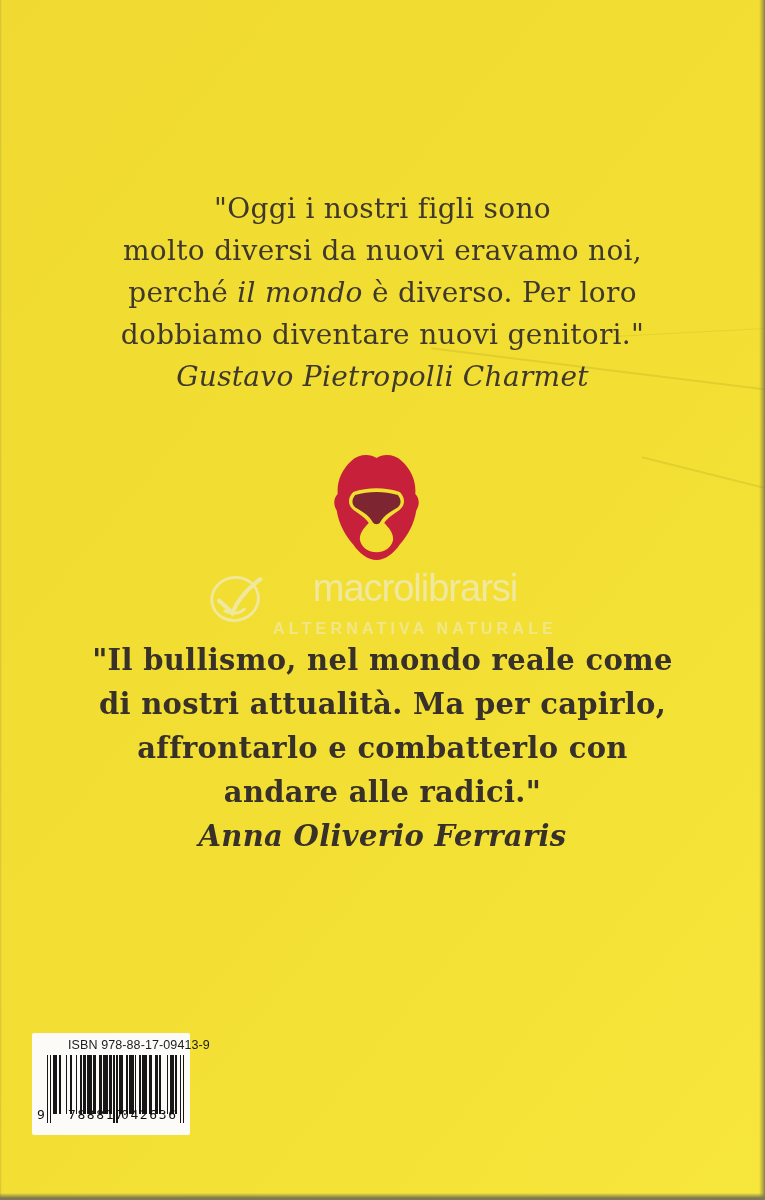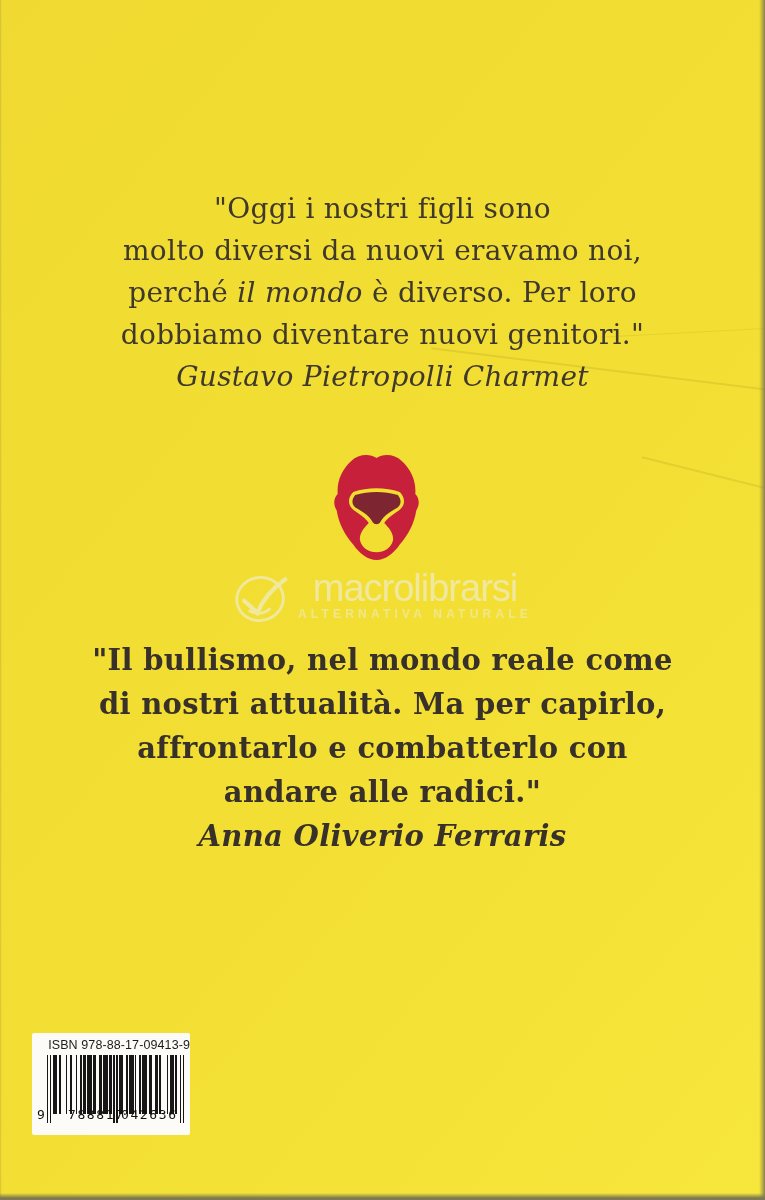--- a/index.html
+++ b/index.html
@@ -28,27 +28,27 @@
   .quote .it{font-style:italic;}
   
   .headgear{position:absolute;left:328px;top:452px;width:97px;height:112px;}
   
   .watermark{position:absolute;left:0;right:0;top:568px;display:flex;
     justify-content:center;align-items:flex-start;gap:9px;opacity:.95;}
   .wm-icon{width:56px;height:56px;margin-top:2px;flex:0 0 auto;}
   .wm-col{display:flex;flex-direction:column;align-items:center;}
   .wm-name{font-family:"Liberation Sans",sans-serif;font-size:38px;line-height:40px;
     color:#f0e9a4;letter-spacing:-1px;font-weight:400;}
-  .wm-tagline{font-family:"Liberation Sans",sans-serif;font-size:12px;line-height:13px;
-    letter-spacing:4.2px;color:#f0e9a4;opacity:.8;margin-top:0;font-weight:bold;white-space:nowrap;}
+  .wm-tagline{font-family:"Liberation Sans",sans-serif;font-size:16px;line-height:13px;
+    letter-spacing:4.2px;color:#f0e9a4;opacity:.8;margin-top:14px;font-weight:bold;white-space:nowrap;}
   
   .barcode-panel{position:absolute;left:32px;top:1033px;width:158px;height:102px;
     background:#fcfbf7;border-radius:2px;font-family:"Liberation Sans",sans-serif;}
-  .isbn-label{position:absolute;top:5px;left:0;right:0;text-align:right;
-    font-size:12.5px;color:#1c1c1c;letter-spacing:.1px;white-space:nowrap;}
+  .isbn-label{position:absolute;top:5px;left:0;right:0;text-align:left;
+    font-size:12.5px;color:#1c1c1c;letter-spacing:.1px;white-space:nowrap;padding-left:36px;}
   .ean-svg{position:absolute;left:15px;top:22px;width:137px;height:68px;display:block;}
   .bd{position:absolute;top:74px;font-family:"DejaVu Sans Mono",monospace;
     font-size:13px;color:#111;}
   .bd-first{left:5px;}
   .bd-g1{left:36px;letter-spacing:1.6px;}
   .bd-g2{left:89px;letter-spacing:1.6px;}
 </style>
 </head>
 <body>
 

